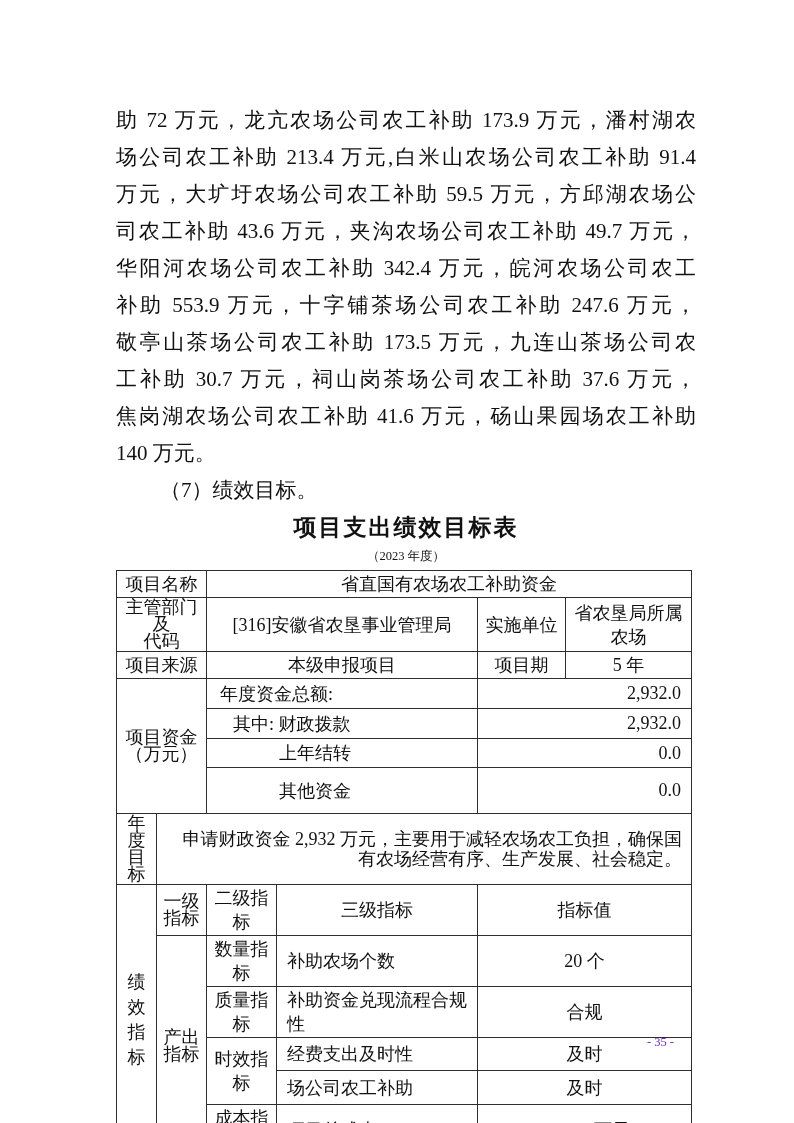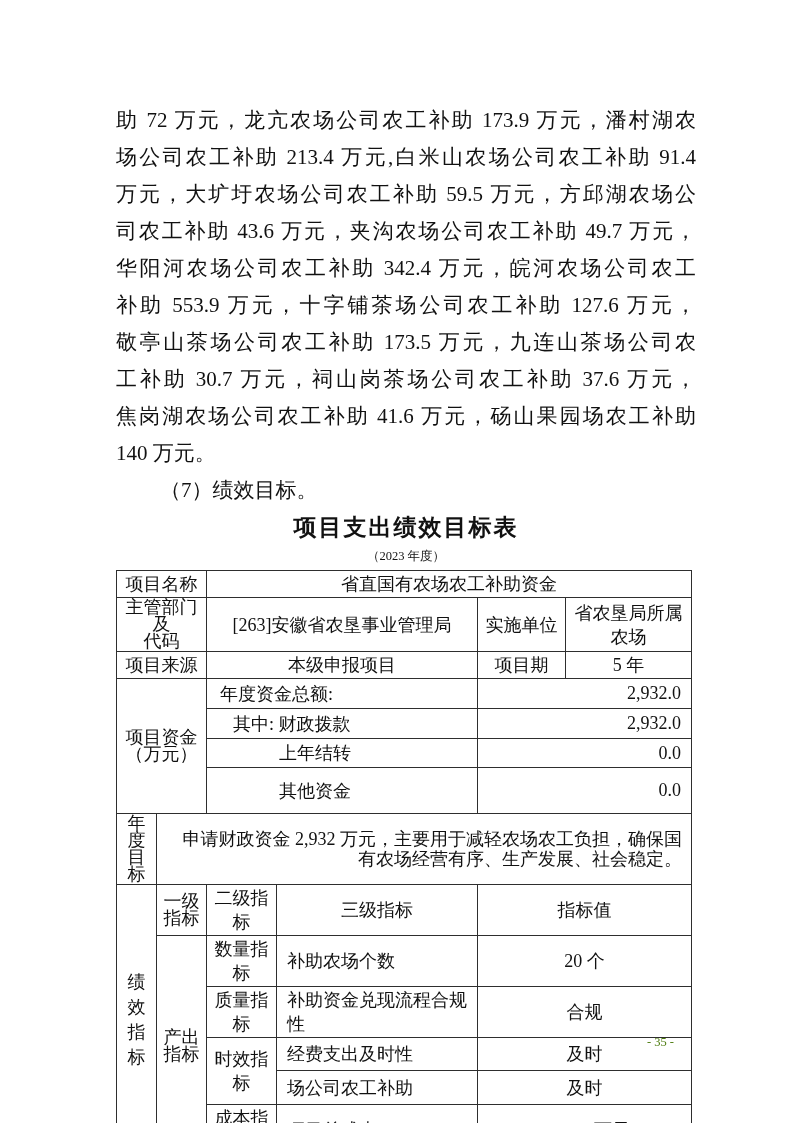--- a/index.html
+++ b/index.html
@@ -67,36 +67,36 @@
   }
   tr.r1{height:26px;} tr.r2{height:43px;border-radius:17px;} tr.r3{height:26px;}
   tr.r4{height:30px;} tr.r5{height:30px;} tr.r6{height:29px;} tr.r7{height:46px;}
   tr.r8{height:44px;} tr.r9{height:36px;}
   tr.r10{height:32px;} tr.r11{height:34px;} tr.r12{height:33px;} tr.r13{height:34px;} tr.r14{height:33px;}
   .footer{
     position:absolute;
     top:1035px;
     right:120px;
     font-size:12.5px;
-    color:#4d7c0f;
+    color:#6d28d9;
   }
 </style>
 </head>
 <body>
 
 <div class="page">
   <div class="content">
 
     <div class="para">
       <div class="pline jline">助 72 万元，龙亢农场公司农工补助 173.9 万元，潘村湖农</div>
       <div class="pline jline">场公司农工补助 213.4 万元,白米山农场公司农工补助 91.4</div>
       <div class="pline jline">万元，大圹圩农场公司农工补助 59.5 万元，方邱湖农场公</div>
       <div class="pline jline">司农工补助 43.6 万元，夹沟农场公司农工补助 49.7 万元，</div>
       <div class="pline jline">华阳河农场公司农工补助 342.4 万元，皖河农场公司农工</div>
-      <div class="pline jline">补助 553.9 万元，十字铺茶场公司农工补助 127.6 万元，</div>
+      <div class="pline jline">补助 553.9 万元，十字铺茶场公司农工补助 247.6 万元，</div>
       <div class="pline jline">敬亭山茶场公司农工补助 173.5 万元，九连山茶场公司农</div>
       <div class="pline jline">工补助 30.7 万元，祠山岗茶场公司农工补助 37.6 万元，</div>
       <div class="pline jline">焦岗湖农场公司农工补助 41.6 万元，砀山果园场农工补助</div>
       <div class="pline">140 万元。</div>
       <div class="pline indent">（7）绩效目标。</div>
     </div>
 
     <div class="tbl-title">项目支出绩效目标表</div>
     <div class="tbl-subtitle">（2023 年度）</div>
 
@@ -112,21 +112,21 @@
 
       <tbody>
           <tr class="r1">
         <td colspan="2" class="c">项目名称</td>
         <td colspan="4" class="c">省直国有农场农工补助资金</td>
       </tr>
 
       <tr class="r2">
         <td colspan="2" class="c pre lvl">主管部门及
 代码</td>
-        <td colspan="2" class="c">[263]安徽省农垦事业管理局</td>
+        <td colspan="2" class="c">[316]安徽省农垦事业管理局</td>
         <td class="c">实施单位</td>
         <td class="c">省农垦局所属农场</td>
       </tr>
 
       <tr class="r3">
         <td colspan="2" class="c">项目来源</td>
         <td colspan="2" class="c">本级申报项目</td>
         <td class="c">项目期</td>
         <td class="c">5 年</td>
       </tr>

